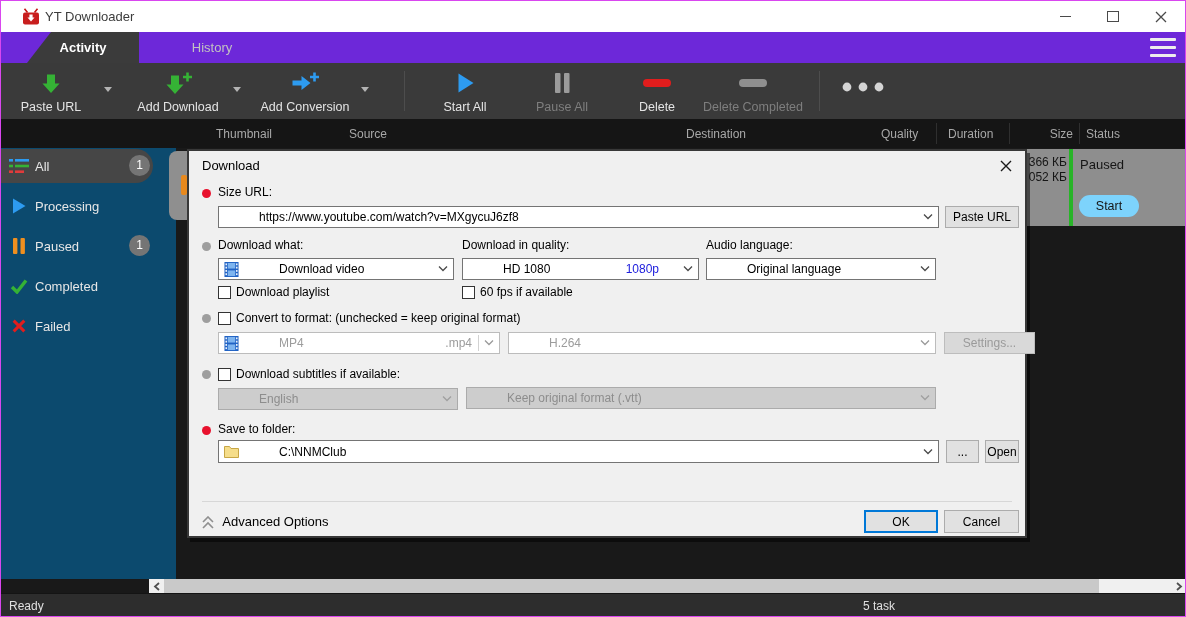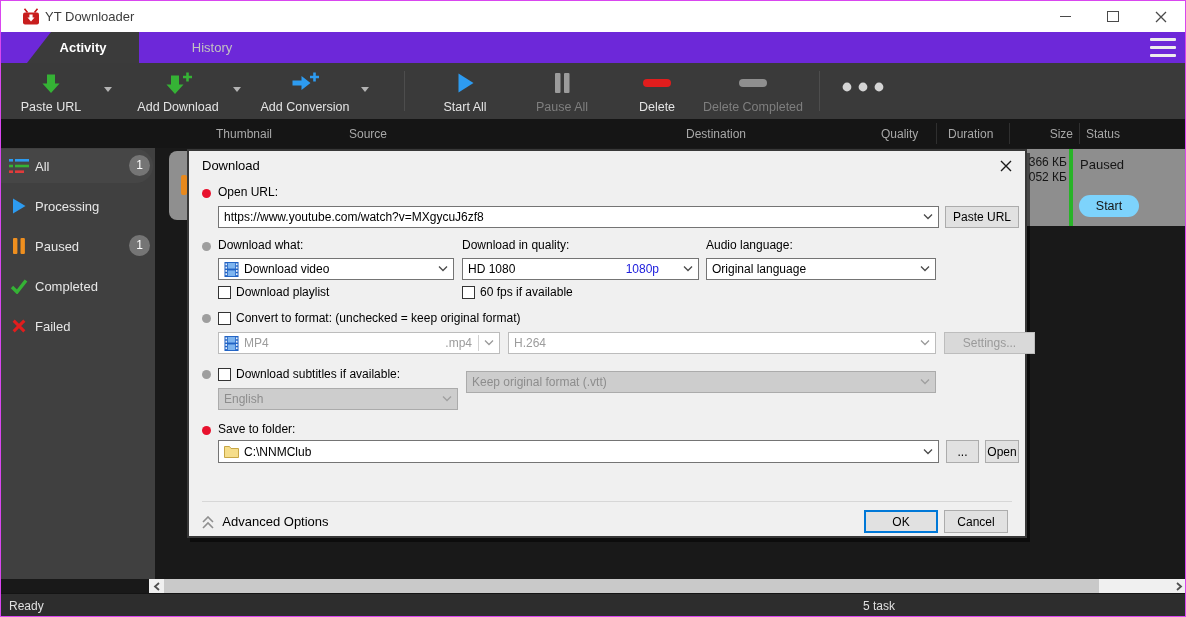--- a/index.html
+++ b/index.html
@@ -27,21 +27,21 @@
   .tbtn .ticon{height:26px;display:flex;align-items:center;}
   .tbtn.disabled{color:#7e7e7e;}
   .tdrop{position:absolute;top:24px;width:0;height:0;border-left:4px solid transparent;border-right:4px solid transparent;border-top:5px solid #b3b3b3;}
   .tsep{position:absolute;top:8px;width:1px;height:40px;background:#4d4d4d;}
   
   .colhead{position:absolute;left:0;top:118px;width:100%;height:29px;background:#151515;color:#a8a8a8;font-size:12px;}
   .col{position:absolute;top:8px;}
   .colsep{position:absolute;top:4px;width:1px;height:21px;background:#2f2f2f;}
   
   .main{position:absolute;left:0;top:147px;width:100%;height:431px;background:#191919;}
-  .sidebar{position:absolute;left:0;top:0;width:154px;height:431px;background:#404040;}
+  .sidebar{position:absolute;left:0;top:0;width:175px;height:431px;background:#0c4a6e;}
   .side-item{position:absolute;left:0;width:152px;height:34px;display:flex;align-items:center;color:#e6e6e6;font-size:13px;}
   .side-item.selected{background:#464646;border-radius:0 17px 17px 0;}
   .side-icon{width:20px;height:20px;margin-left:8px;display:flex;align-items:center;justify-content:center;flex:none;}
   .side-label{margin-left:6px;}
   .badge{position:absolute;left:128px;top:6px;width:21px;height:21px;border-radius:50%;background:#757575;color:#ffffff;font-size:12px;text-align:center;line-height:21px;}
   
   .task-thumb{position:absolute;left:168px;top:3px;width:18px;height:69px;background:#8f8f8f;border-radius:8px 0 0 8px;z-index:1;}
   .task-orange{position:absolute;left:180px;top:27px;width:6px;height:20px;background:#e8891d;border-radius:2px;z-index:1;}
   .task-right{position:absolute;left:1026px;top:1px;width:160px;height:77px;background:#8e8e8e;z-index:1;color:#161616;}
   .task-sizes{position:absolute;left:0;top:6px;width:40px;text-align:right;font-size:12px;line-height:15px;}
@@ -52,21 +52,21 @@
   .dialog{position:absolute;left:186px;top:1px;width:840px;height:389px;background:#f0f0f0;border:2px solid #383838;
           box-sizing:border-box;z-index:5;box-shadow:3px 4px 0 rgba(0,0,0,.5);color:#000;font-size:12px;}
   .dlg-title{position:absolute;left:13px;top:7px;font-size:13px;}
   .dlg-close{position:absolute;right:8px;top:6px;width:22px;height:18px;display:flex;align-items:center;justify-content:center;}
   .dot{position:absolute;width:9px;height:9px;border-radius:50%;}
   .dot.red{background:#e8112d;}
   .dot.gray{background:#9e9e9e;}
   .dlg-label{position:absolute;font-size:12px;}
   .combo{position:absolute;height:22px;background:#ffffff;border:1px solid #747474;box-sizing:border-box;
          display:flex;align-items:center;padding:0 5px;font-size:12px;}
-  .combo .grow{flex:1;overflow:hidden;white-space:nowrap;}
+  .combo .grow{flex:1;overflow:hidden;white-space:nowrap;margin-left:35px;}
   .combo .cicon{margin-right:5px;display:flex;flex:none;}
   .combo .tag{color:#2020dd;margin-right:24px;}
   .combo .ext{color:#9c9c9c;margin-right:6px;}
   .combo .cdiv{width:1px;height:16px;background:#d2d2d2;margin-right:5px;}
   .combo.dis1{border-color:#bcbcbc;color:#9c9c9c;}
   .combo.dis2{border-color:#ababab;background:#cdcdcd;color:#8d8d8d;}
   .btn{position:absolute;height:22px;background:#e1e1e1;border:1px solid #acacac;box-sizing:border-box;
        display:flex;align-items:center;justify-content:center;font-size:12px;color:#000;}
   .btn.primary{border:2px solid #0078d7;}
   .btn.dis{color:#9a9a9a;background:#d9d9d9;border-color:#bdbdbd;}
@@ -287,21 +287,21 @@
 
     <div class="dialog">
       <div class="dlg-title">Download</div>
       <div class="dlg-close">
         <svg width="12" height="12" viewBox="0 0 12 12">
             <path d="M1 1 L11 11 M11 1 L1 11" stroke="#1a1a1a" stroke-width="1.4"></path>
           </svg>
       </div>
 
       <div class="dot red" style="left:13px;top:38px;"></div>
-      <div class="dlg-label" style="left:29px;top:34px;">Open URL:</div>
+      <div class="dlg-label" style="left:29px;top:34px;">Size URL:</div>
       <div class="combo" style="left:29px;top:55px;width:721px;">
         <span class="grow">https://www.youtube.com/watch?v=MXgycuJ6zf8</span>
         <svg class="combo-chev" width="10" height="6" viewBox="0 0 10 6">
             <path d="M1 0.5 L5 4.5 9 0.5" fill="none" stroke="#4a4a4a" stroke-width="1.3"></path>
           </svg>
       </div>
       <div class="btn" style="left:756px;top:55px;width:74px;">Paste URL</div>
 
       <div class="dot gray" style="left:13px;top:91px;"></div>
       <div class="dlg-label" style="left:29px;top:87px;">Download what:</div>
@@ -400,21 +400,21 @@
       <div class="cbrow" style="left:29px;top:216px;">
         <span class="cb"></span>
         <span>Download subtitles if available:</span>
       </div>
       <div class="combo dis2" style="left:29px;top:237px;width:240px;">
         <span class="grow">English</span>
         <svg class="combo-chev" width="10" height="6" viewBox="0 0 10 6">
             <path d="M1 0.5 L5 4.5 9 0.5" fill="none" stroke="#9f9f9f" stroke-width="1.3"></path>
           </svg>
       </div>
-      <div class="combo dis2" style="left:277px;top:220px;width:470px;">
+      <div class="combo dis2" style="left:277px;top:236px;width:470px;">
         <span class="grow">Keep original format (.vtt)</span>
         <svg class="combo-chev" width="10" height="6" viewBox="0 0 10 6">
             <path d="M1 0.5 L5 4.5 9 0.5" fill="none" stroke="#9f9f9f" stroke-width="1.3"></path>
           </svg>
       </div>
 
       <div class="dot red" style="left:13px;top:275px;"></div>
       <div class="dlg-label" style="left:29px;top:271px;">Save to folder:</div>
       <div class="combo" style="left:29px;top:289px;width:721px;height:23px;">
         <span class="cicon">
@@ -431,21 +431,21 @@
       <div class="btn" style="left:796px;top:289px;width:34px;height:23px;">Open</div>
 
       <div class="dlg-hr"></div>
       <div style="position:absolute;left:13px;top:363px;">
         <svg width="12" height="13" viewBox="0 0 12 13" style="vertical-align:middle;">
             <path d="M1 6 L6 1 11 6 M1 12 L6 7 11 12" fill="none" stroke="#8f8f8f" stroke-width="1.6"></path>
           </svg>
         <span style="font-size:13px;margin-left:5px;">Advanced Options</span>
       </div>
       <div class="btn primary" style="left:675px;top:359px;width:74px;height:23px;">OK</div>
-      <div class="btn" style="left:755px;top:359px;width:64px;height:23px;">Cancel</div>
+      <div class="btn" style="left:755px;top:359px;width:75px;height:23px;">Cancel</div>
     </div>
   </div>
 
   <div class="hscroll">
     <div class="hs-arrow" style="left:0;">
       <svg width="7" height="9" viewBox="0 0 7 9">
           <path d="M6 1 L2 4.5 6 8" fill="none" stroke="#4f4f4f" stroke-width="1.8"></path>
         </svg>
     </div>
     <div class="hs-thumb"></div>

